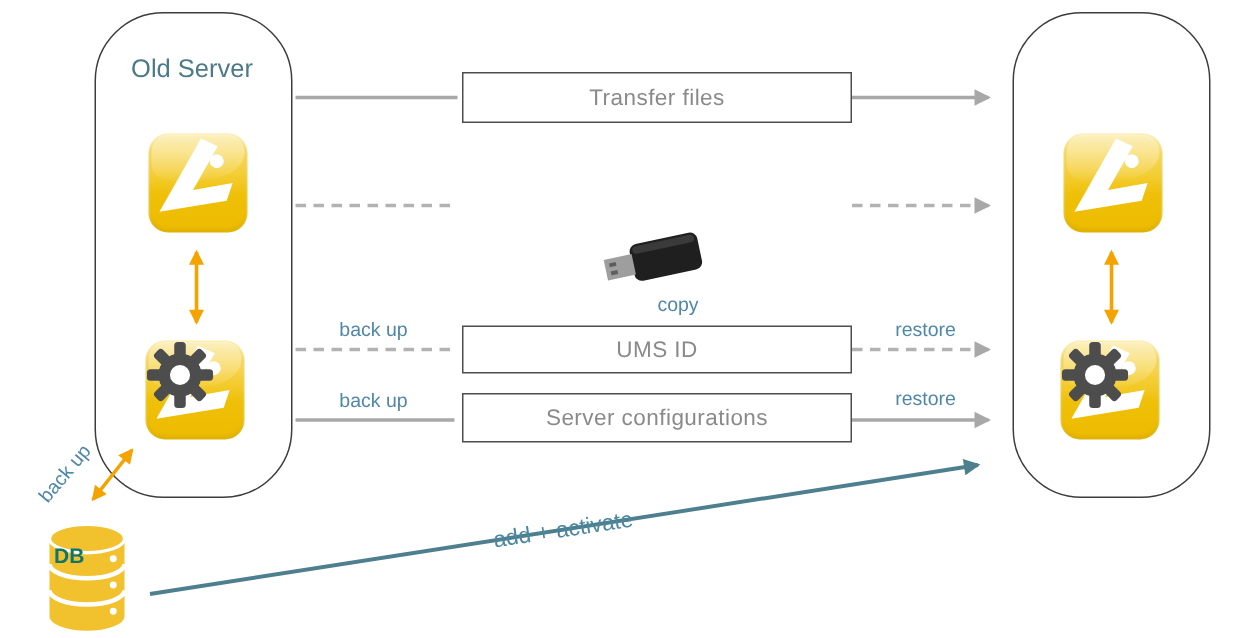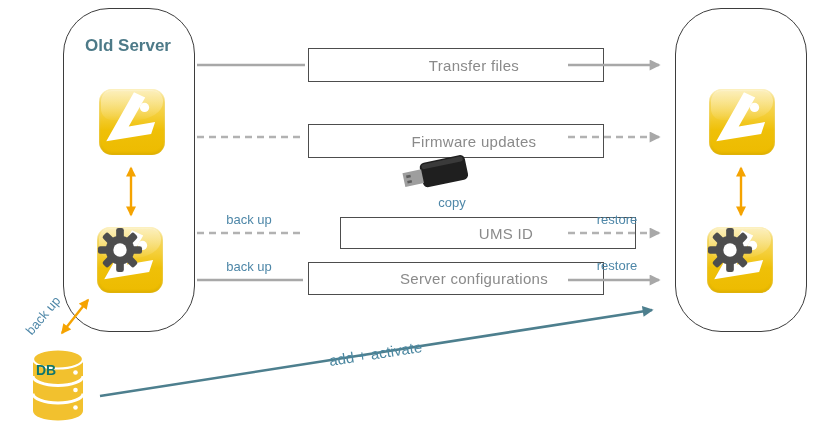--- a/index.html
+++ b/index.html
@@ -5,41 +5,41 @@
   html,body{margin:0;padding:0;background:#fff;}
   .canvas{position:relative;width:830px;height:425px;background:#ffffff;
           font-family:"Liberation Sans",sans-serif;overflow:hidden;}
 
   
   .server-box{position:absolute;top:8px;width:130px;height:322px;background:#fff;
               border:1.6px solid #3d3d3d;border-radius:46px;}
   .server-box.old{left:63px;}
   .server-box.new{left:675px;}
   .server-title{position:absolute;top:36px;width:130px;text-align:center;
-                font-size:17px;font-weight:bold;color:#4D7A88;}
+                font-size:17px;font-weight:normal;color:#4D7A88;}
   .server-title.old{left:63px;}
   .server-title.new{left:675px;}
 
   
   .app-icon{position:absolute;width:66px;height:66px;border-radius:13px;
             background:linear-gradient(180deg,#f9e07a 0%,#f4ce37 40%,#efc008 62%,#edbb00 100%);
             box-shadow:inset 0 1px 2px rgba(255,255,255,.7), inset 0 -2px 3px rgba(0,0,0,.07);}
   .app-icon::before{content:"";position:absolute;left:2px;top:1px;right:2px;height:30px;
             background:linear-gradient(180deg,rgba(255,255,255,.5),rgba(255,255,255,.05));
             border-radius:11px 11px 46%/11px 11px 60%;}
   .app-icon svg{position:absolute;inset:0;}
   .gear-badge{position:absolute;right:-7px;bottom:-3px;width:46px;height:46px;}
 
   
   .step-box{position:absolute;left:308px;width:258px;background:#fff;border:1.4px solid #4d4d4d;
             display:flex;align-items:center;justify-content:center;
-            font-size:15px;color:#8A8A8A;letter-spacing:.3px;padding-left:36px;}
+            font-size:15px;color:#8A8A8A;letter-spacing:.3px;}
   .step-1{top:48px;height:32px;}
   .step-2{top:124px;height:32px;}
-  .step-3{top:217px;height:30px;margin-left:32px;}
+  .step-3{top:217px;height:30px;}
   .step-4{top:262px;height:31px;}
 
   
   .mini-label{position:absolute;font-size:13px;color:#4E87A8;text-align:center;}
   .lbl-backup-3{left:205px;top:212px;width:88px;}
   .lbl-backup-4{left:205px;top:259px;width:88px;}
   .lbl-restore-3{left:573px;top:212px;width:88px;}
   .lbl-restore-4{left:573px;top:258px;width:88px;}
   .lbl-copy{left:417px;top:195px;width:70px;}
   .lbl-db-backup{left:6px;top:308px;width:74px;transform:rotate(-50deg);}
@@ -119,23 +119,20 @@
         <rect x="20" y="1" width="8" height="11" rx="2.5" transform="rotate(270 24 24)"></rect>
         <rect x="20" y="1" width="8" height="11" rx="2.5" transform="rotate(315 24 24)"></rect>
       </g>
       <circle cx="24" cy="24" r="7" fill="#ffffff"></circle>
     </svg>
   </div>
 
   <div class="step-box step-1">
     <span>Transfer files</span>
   </div>
-  <div class="step-box step-2">
-    <span>Firmware updates</span>
-  </div>
   <div class="step-box step-3">
     <span>UMS ID</span>
   </div>
   <div class="step-box step-4">
     <span>Server configurations</span>
   </div>
 
   <div class="usb-wrap">
     <svg viewBox="0 0 80 50">
       <g transform="rotate(-12 40 25)">

